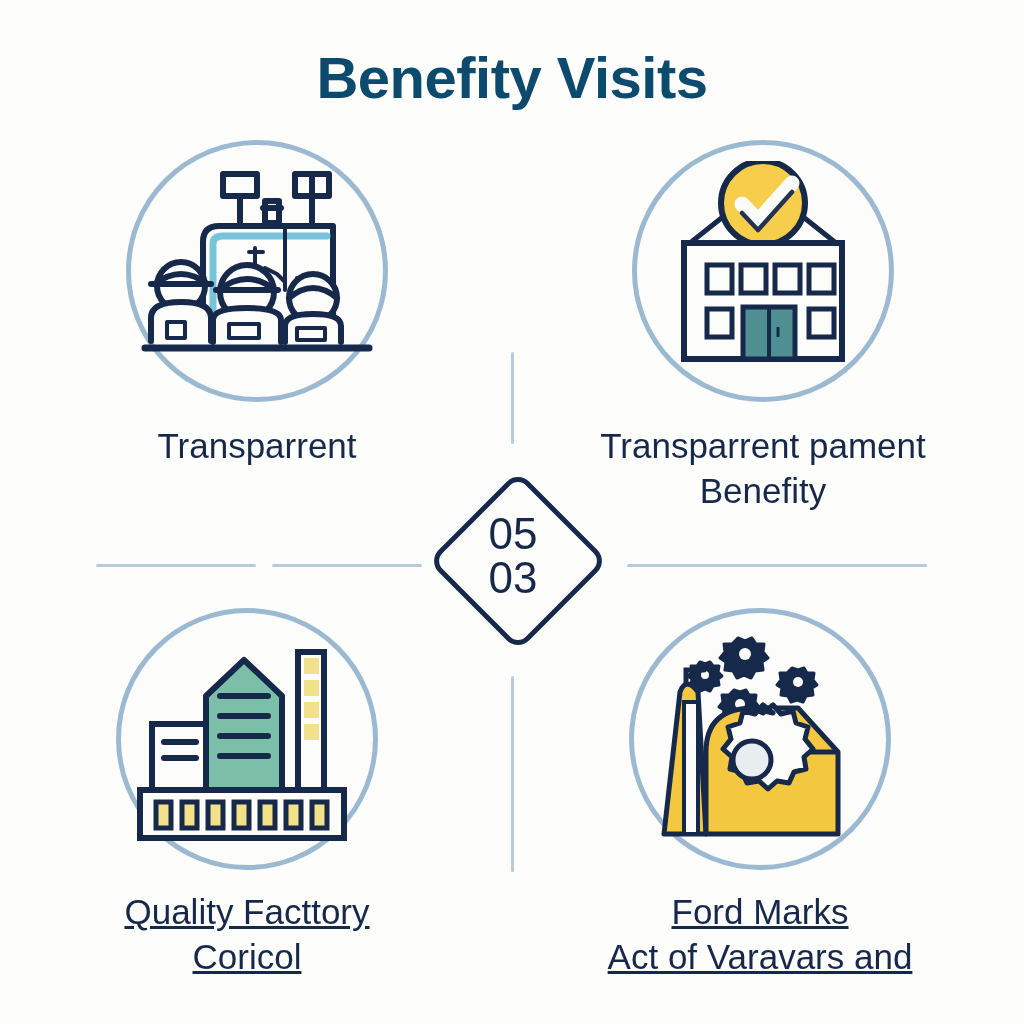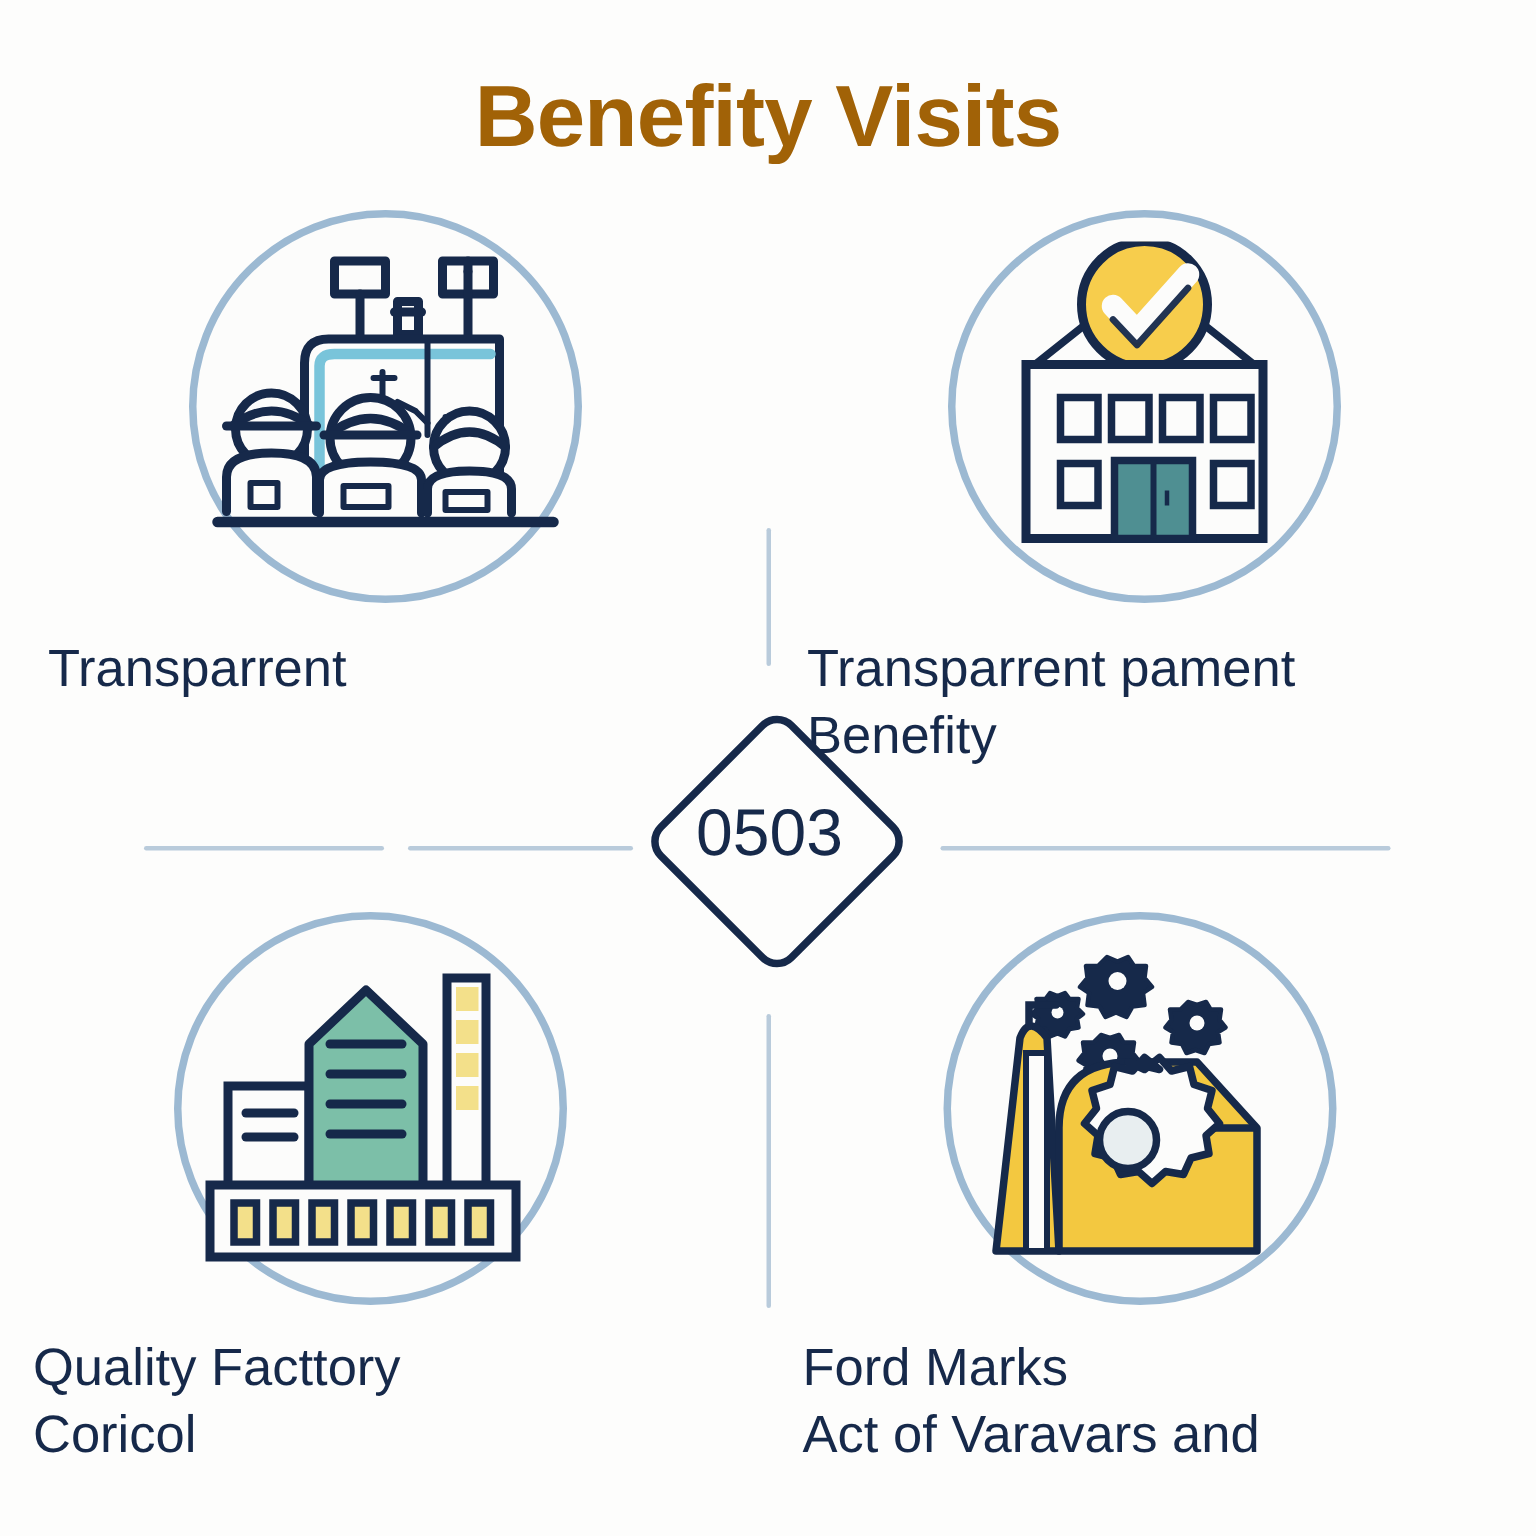--- a/index.html
+++ b/index.html
@@ -23,21 +23,21 @@
 
   
   .title {
     position: absolute;
     top: 48px;
     left: 0;
     width: 1024px;
     text-align: center;
     font-size: 58px;
     font-weight: bold;
-    color: #a16207;
+    color: #0c4a6e;
     letter-spacing: -0.5px;
     line-height: 1.05;
   }
 
   
   .div-h {
     position: absolute;
     height: 3px;
     border-radius: 2px;
     background: #b9cbdb;
@@ -71,34 +71,35 @@
     height: 118px;
     border: 5px solid #16294a;
     border-radius: 16px;
     transform: rotate(45deg);
     background: #fdfdfc;
   }
   .diamond-nums {
     position: absolute;
     inset: 0;
     display: flex;
-    flex-direction: row;
+    flex-direction: column;
     align-items: center;
     justify-content: center;
     color: #16294a;
     font-size: 44px;
     line-height: 1.0;
     letter-spacing: 0px;
   }
   .diamond-nums span { display: block; }
 
   
   .quad {
     position: absolute;
     width: 470px;
+    text-align: center;
   }
   .quad.q1 { left: 22px;  top: 140px; }
   .quad.q2 { left: 528px; top: 140px; }
   .quad.q3 { left: 12px;  top: 608px; }
   .quad.q4 { left: 525px; top: 608px; }
 
   .icon-circle {
     position: relative;
     width: 262px;
     height: 262px;
@@ -116,21 +117,21 @@
   }
 
   .quad-label {
     margin-top: 22px;
     font-size: 35px;
     color: #16294a;
     line-height: 1.28;
     padding: 0 10px;
   }
   .quad.q3 .quad-label,
-  .quad.q4 .quad-label { margin-top: 20px; }
+  .quad.q4 .quad-label { margin-top: 20px; text-decoration: underline; }
 </style>
 </head>
 <body>
 
 <div class="infographic">
 
   <div class="title">Benefity Visits</div>
 
   <div class="div-h left-a"></div>
   <div class="div-h left-b"></div>

